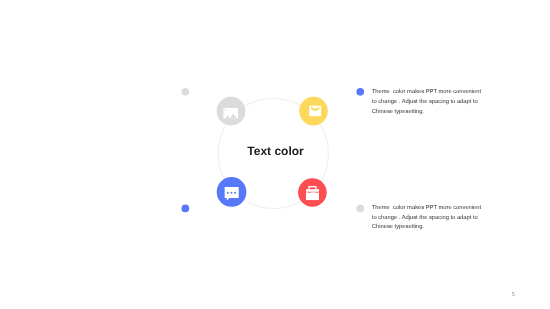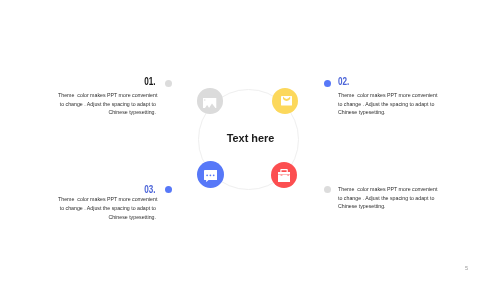--- a/index.html
+++ b/index.html
@@ -47,21 +47,21 @@
   .d4{left:324.2px;top:185.6px;background:#dcdcdc;}
 
   .pageno{position:absolute;left:465.3px;top:265.6px;font-size:5.6px;line-height:5.3px;color:#9a9a9a;}
 </style>
 </head>
 <body>
 
 <div class="slide">
 
   <div class="ring"></div>
-  <div class="center-text">Text here</div>
+  <div class="center-text">Text color</div>
 
   <div class="node n1" style="background: rgb(219, 219, 219);">
     <svg width="13.3" height="10" viewBox="0 0 133 100">
       <path fill="#fff" d="M0 0h133v100H0z"></path>
       <circle cx="18" cy="20" r="7" fill="#dbdbdb"></circle>
       <path fill="#dbdbdb" d="M20 100 L41 70 L62 100z"></path>
       <path fill="#dbdbdb" d="M60 100 L90 54 L124 100z"></path>
     </svg>
   </div>
 
@@ -85,38 +85,21 @@
   <div class="node n4" style="background: rgb(252, 78, 80);">
     <svg width="12.1" height="13" viewBox="0 0 121 130">
       <path fill="#fff" d="M31 0h59a8 8 0 0 1 8 8v22H86V12H35v18H23V8a8 8 0 0 1 8-8z"></path>
       <path fill="#fff" d="M3 30h115a3 3 0 0 1 3 3v94a3 3 0 0 1-3 3H3a3 3 0 0 1-3-3V33a3 3 0 0 1 3-3z"></path>
       <path fill="#fc4e50" d="M0 54h121v4H0z"></path>
       <path fill="#fc4e50" d="M26 58h18v7H26z"></path>
       <path fill="#fc4e50" d="M93 58h18v7H93z"></path>
     </svg>
   </div>
 
-  <div class="blk left b1">
-    <div class="num" style="color: rgb(21, 21, 21);"><span>01.</span></div>
-    <div class="body">
-      <div class="ln">Theme  color makes PPT more convenient</div>
-      <div class="ln">to change . Adjust the spacing to adapt to</div>
-      <div class="ln">Chinese typesetting.</div>
-    </div>
-  </div>
   <div class="blk right b2">
-    <div class="num" style="color: rgb(74, 99, 216);"><span>02.</span></div>
-    <div class="body">
-      <div class="ln">Theme  color makes PPT more convenient</div>
-      <div class="ln">to change . Adjust the spacing to adapt to</div>
-      <div class="ln">Chinese typesetting.</div>
-    </div>
-  </div>
-  <div class="blk left b3">
-    <div class="num" style="color: rgb(74, 99, 216);"><span>03.</span></div>
     <div class="body">
       <div class="ln">Theme  color makes PPT more convenient</div>
       <div class="ln">to change . Adjust the spacing to adapt to</div>
       <div class="ln">Chinese typesetting.</div>
     </div>
   </div>
   <div class="blk right b4">
     <div class="body">
       <div class="ln">Theme  color makes PPT more convenient</div>
       <div class="ln">to change . Adjust the spacing to adapt to</div>

